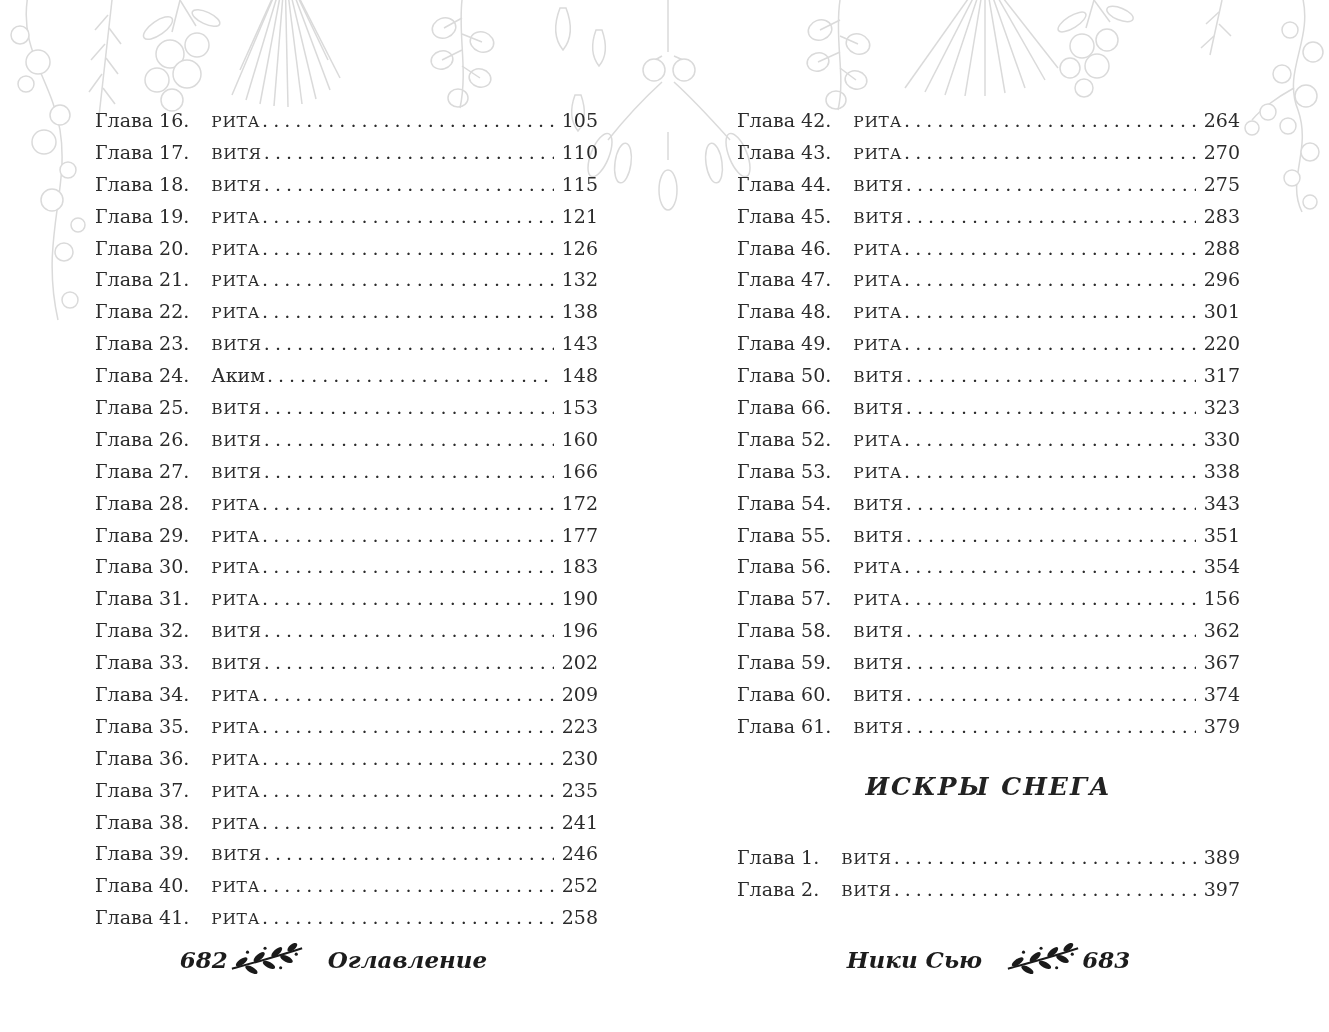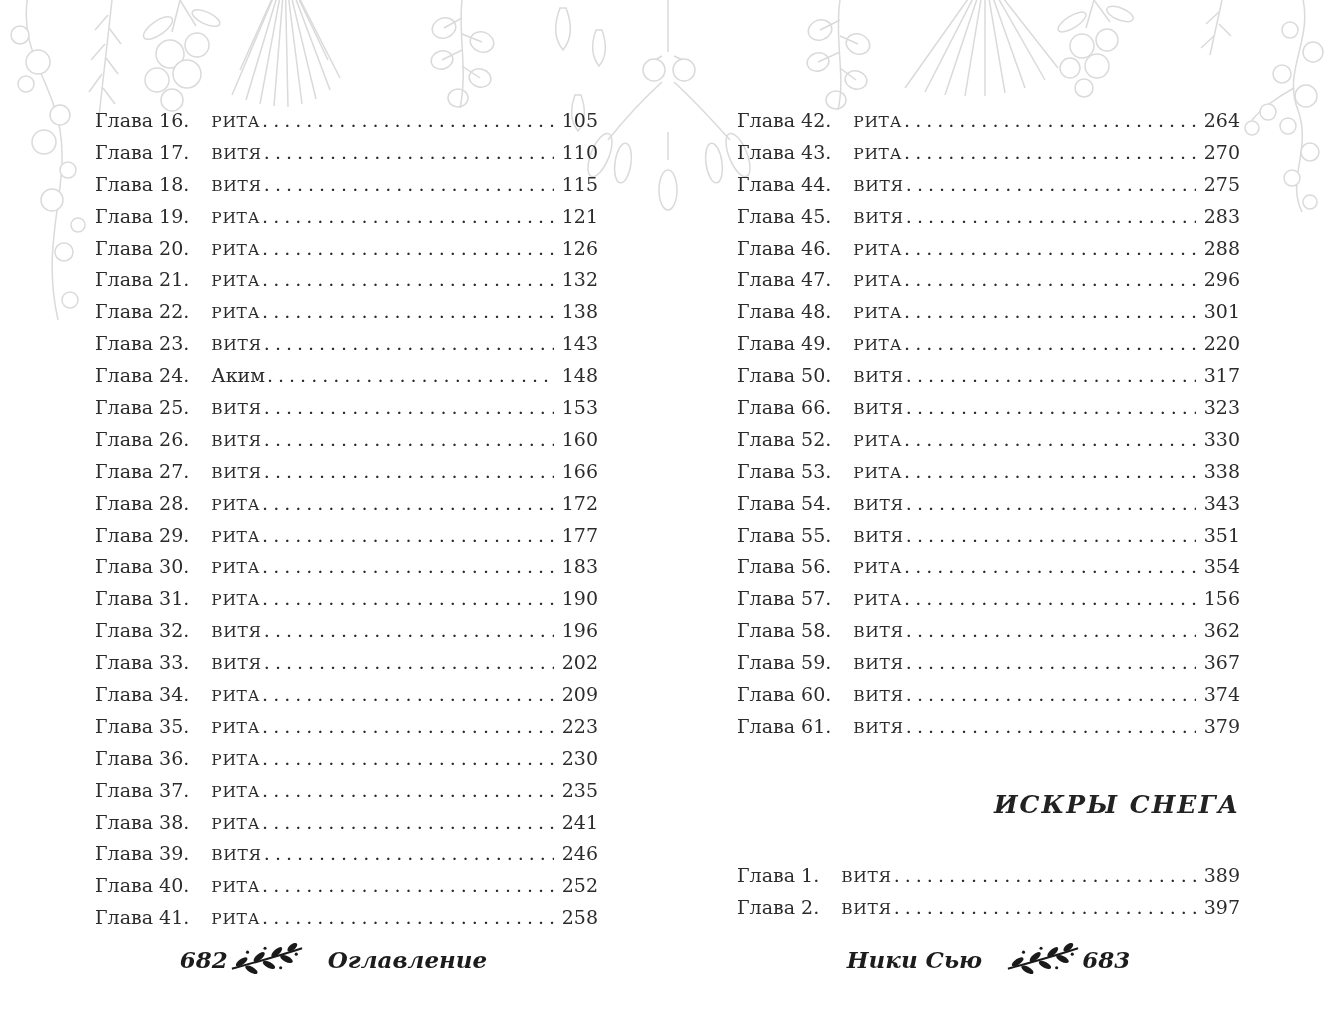--- a/index.html
+++ b/index.html
@@ -49,23 +49,23 @@
   }
   .leader::after {
     content: "..........................................................................";
     letter-spacing: 5px;
     padding-left: 2px;
     font-size: 19px;
   }
   .pg { flex: none; min-width: 44px; text-align: right; }
   
   .section-heading {
-    margin-top: 44px;
+    margin-top: 26px;
     line-height: 36px;
-    text-align: right;
+    text-align: center;
     font-style: italic;
     font-weight: 700;
     font-size: 25px;
     letter-spacing: 2px;
     color: #222;
   }
   .section-list { margin-top: 37px; }
   
   .page-footer {
     position: absolute;

